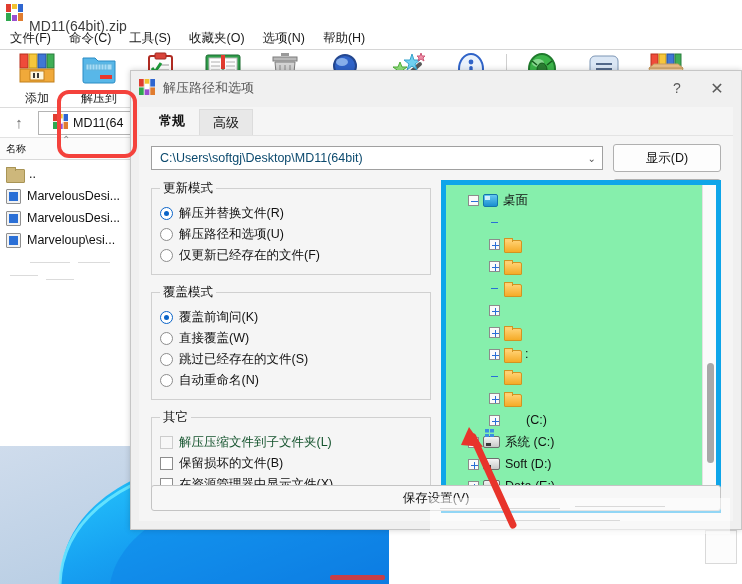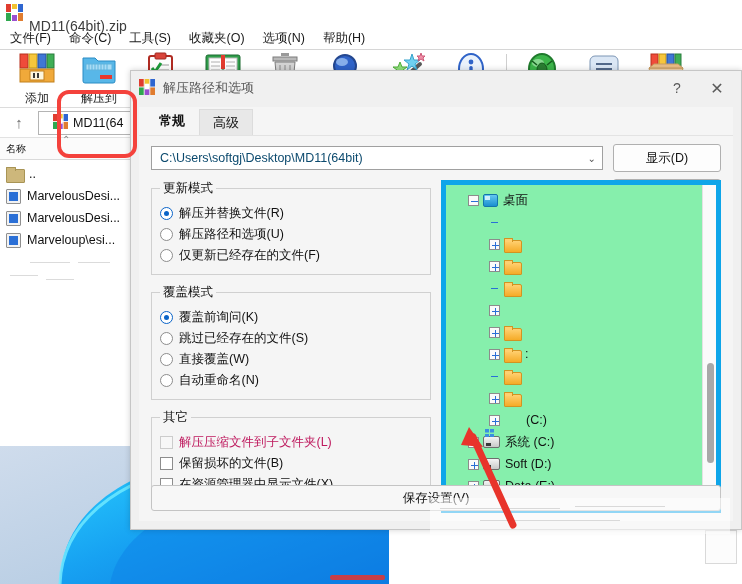--- a/index.html
+++ b/index.html
@@ -197,21 +197,21 @@
   .col-right { flex:1; position:relative; }
 
   fieldset.grp {
     border:1px solid #d0d0d0; border-radius:0; margin:0 0 9px 0; padding:6px 8px 8px 8px;
     background:#f5f5f5;
   }
   fieldset.grp legend { font-size:12.5px; color:#111; padding:0 3px; }
 
   .opt { display:flex; align-items:center; gap:6px; height:21px; }
   .opt-label { font-size:12.5px; color:#111; white-space:nowrap; }
-  .opt.disabled .opt-label { color:#be185d; }
+  .opt.disabled .opt-label { color:#14532d; }
 
   .radio {
     width:13px; height:13px; border-radius:50%; border:1px solid #8d8d8d;
     background:#fff; position:relative; flex:0 0 auto;
   }
   .radio.on { border-color:#0a64c8; }
   .radio.on:after {
     content:""; position:absolute; left:3px; top:3px; width:5px; height:5px;
     border-radius:50%; background:#0a64c8;
   }
@@ -643,25 +643,25 @@
           </fieldset>
 
           <fieldset class="grp">
             <legend>覆盖模式</legend>
             <div class="opt">
               <span class="radio on"></span>
               <span class="opt-label">覆盖前询问(K)</span>
             </div>
             <div class="opt">
               <span class="radio"></span>
-              <span class="opt-label">跳过已经存在的文件(S)</span>
+              <span class="opt-label">直接覆盖(W)</span>
             </div>
             <div class="opt">
               <span class="radio"></span>
-              <span class="opt-label">直接覆盖(W)</span>
+              <span class="opt-label">跳过已经存在的文件(S)</span>
             </div>
             <div class="opt">
               <span class="radio"></span>
               <span class="opt-label">自动重命名(N)</span>
             </div>
           </fieldset>
 
           <fieldset class="grp">
             <legend>其它</legend>
             <div class="opt disabled">

